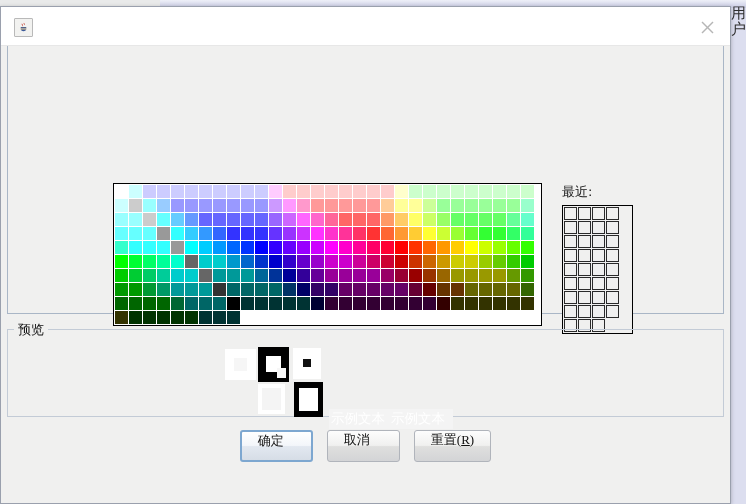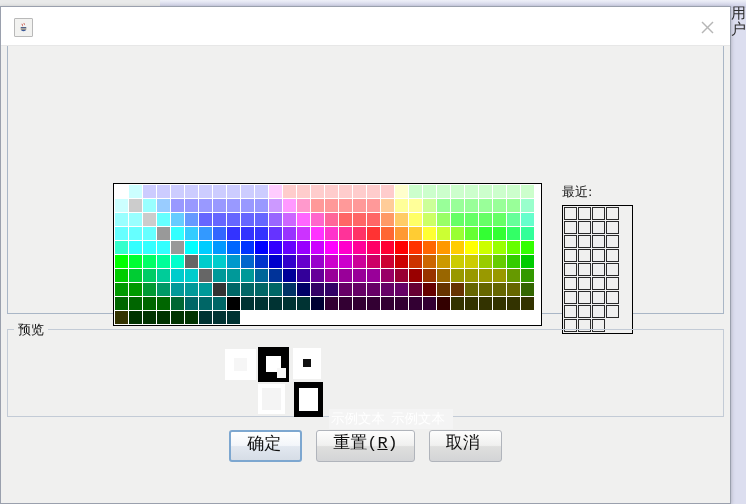--- a/index.html
+++ b/index.html
@@ -229,22 +229,22 @@
     align-items:center;
     justify-content:center;
     gap:14px;
     padding-top:6px;
     box-sizing:border-box;
   }
   .btn{
     min-width:73px;
     height:32px;
     padding:0 16px;
-    font-size:17px;
-    font-family:Liberation Mono, monospace;
+    font-size:13px;
+    font-family:Liberation Serif, serif;
     color:#101010;
     background:linear-gradient(180deg,#fdfdfd 0%,#f0f0ef 48%,#dfdfde 52%,#d3d4d6 100%);
     border:1px solid #b0b4bb;
     border-radius:3px;
     box-sizing:border-box;
     cursor:default;
     user-select:none;
   }
   .btn.default{
     border:2px solid #7da7d0;
@@ -318,17 +318,17 @@
         <div id="pv-e-in"></div>
       </div>
       <div id="pv-text-row2">
         <span>示例文本</span><span>示例文本</span>
       </div>
     </div>
   </div>
 
   <div id="buttonbar">
     <div class="btn default"><span>确定</span></div>
+    <div class="btn"><span>取消</span></div>
     <div class="btn"><span>重置(<u>R</u>)</span></div>
-    <div class="btn"><span>取消</span></div>
   </div>
 
 </div>
 
 </body></html>

